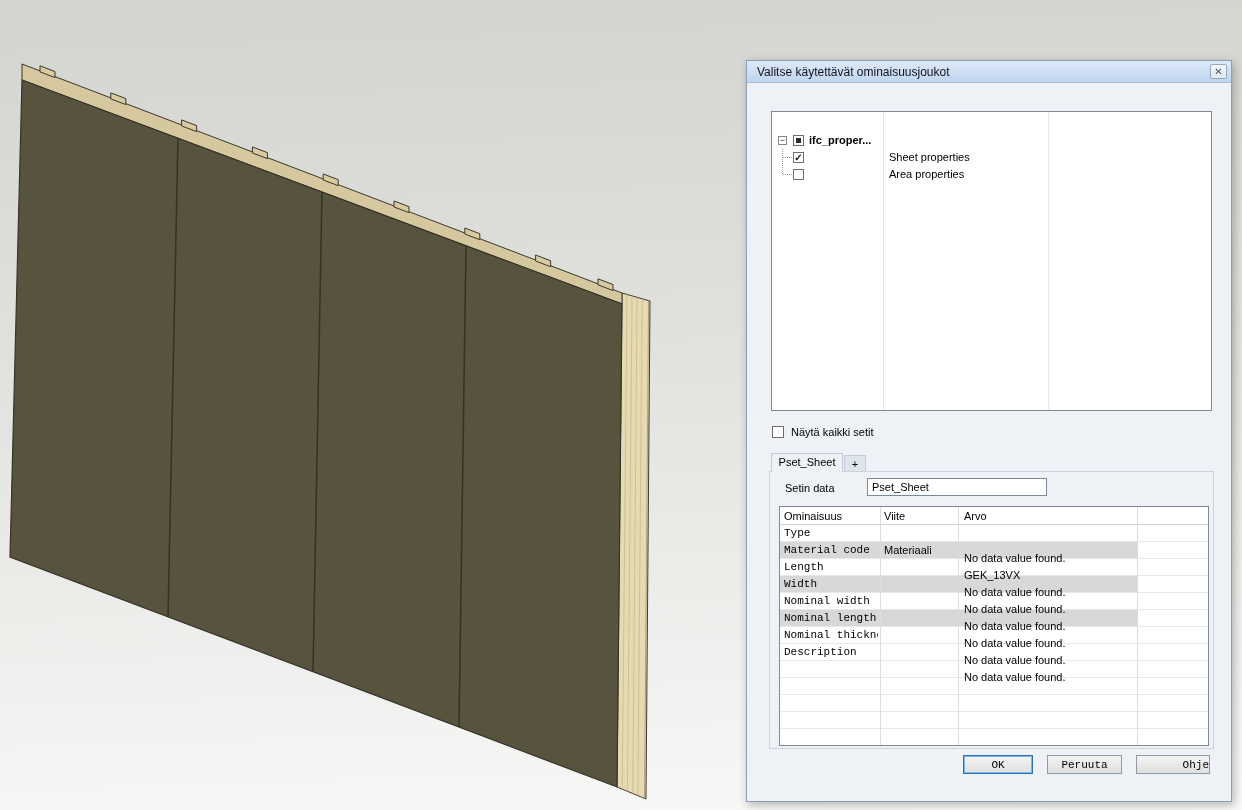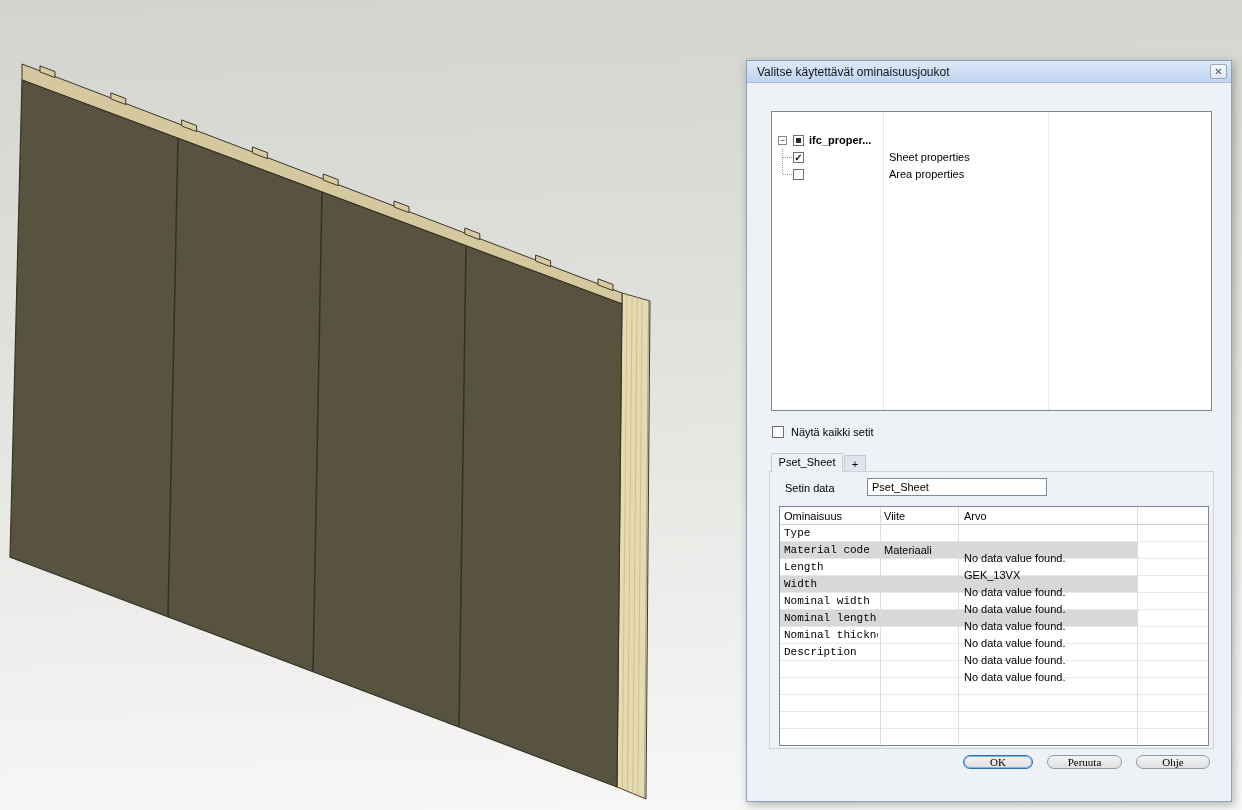--- a/index.html
+++ b/index.html
@@ -101,28 +101,28 @@
   .prop-row { position:relative; height:17px; border-bottom:1px solid #e8e8e8; }
   .prop-row .stripe { position:absolute; left:0; top:0; width:357px; height:100%; z-index:0; }
   .prop-row.striped .stripe { background:var(--stripe); }
   .pcell { position:absolute; top:2px; font-size:11px; color:#000; z-index:3; white-space:nowrap; overflow:hidden; }
   .c1 { left:4px;  width:94px;font-family:Liberation Mono, monospace; }
   .c2 { left:104px; width:72px; }
   .c3 { left:184px; width:170px;margin-top:25px; }
 
   
   .btn {
-    position:absolute; top:694px; height:14px; z-index:2;
+    position:absolute; top:694px; height:19px; z-index:2;
     background:linear-gradient(#f4f4f4,#dfdfdf);
-    border:1px solid #8f9aa5; border-radius:9px;
-    font-family:Liberation Serif, serif; font-size:11px; color:#000; text-align:center;
+    border:1px solid #8f9aa5; border-radius:0;
+    font-family:Liberation Mono, monospace; font-size:11px; color:#000; text-align:center;
   }
   .btn-ok { left:216px; width:70px; border:1px solid #2a72b8; box-shadow:inset 0 0 0 1px #7fb4e8; }
   .btn-cancel { left:300px; width:75px; }
-  .btn-help { left:389px; width:74px; }
+  .btn-help { left:389px; width:74px;text-align:right; }
 </style>
 </head>
 <body>
 
 <div style="position:absolute;left:0;top:0;width:745px;height:810px;">
   <svg id="scene" viewBox="0 0 745 810">
 
     <polygon class="wall-end" points="622,293 650,301 646,799 617,787"></polygon>
     <line class="grain" x1="627" y1="294.4" x2="622.2" y2="789.2"></line>
     <line class="grain" x1="632.1" y1="295.9" x2="627.4" y2="791.3"></line>

